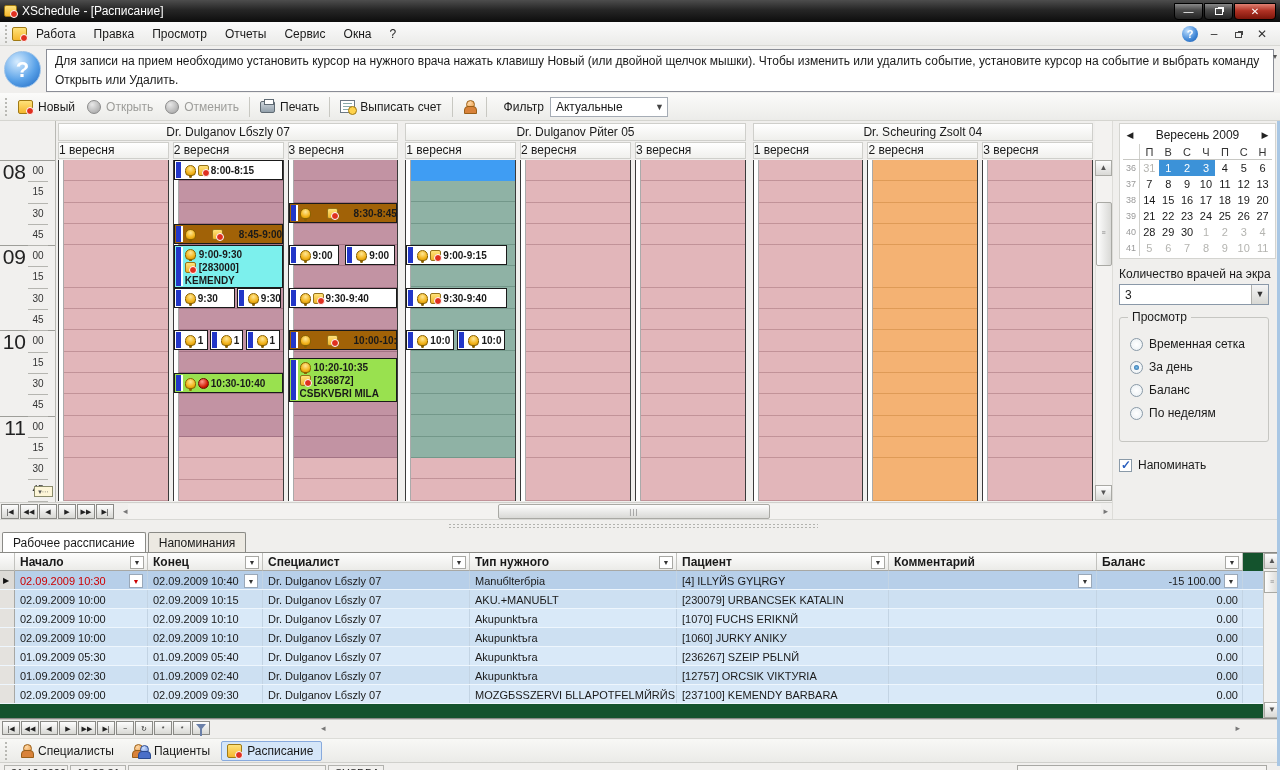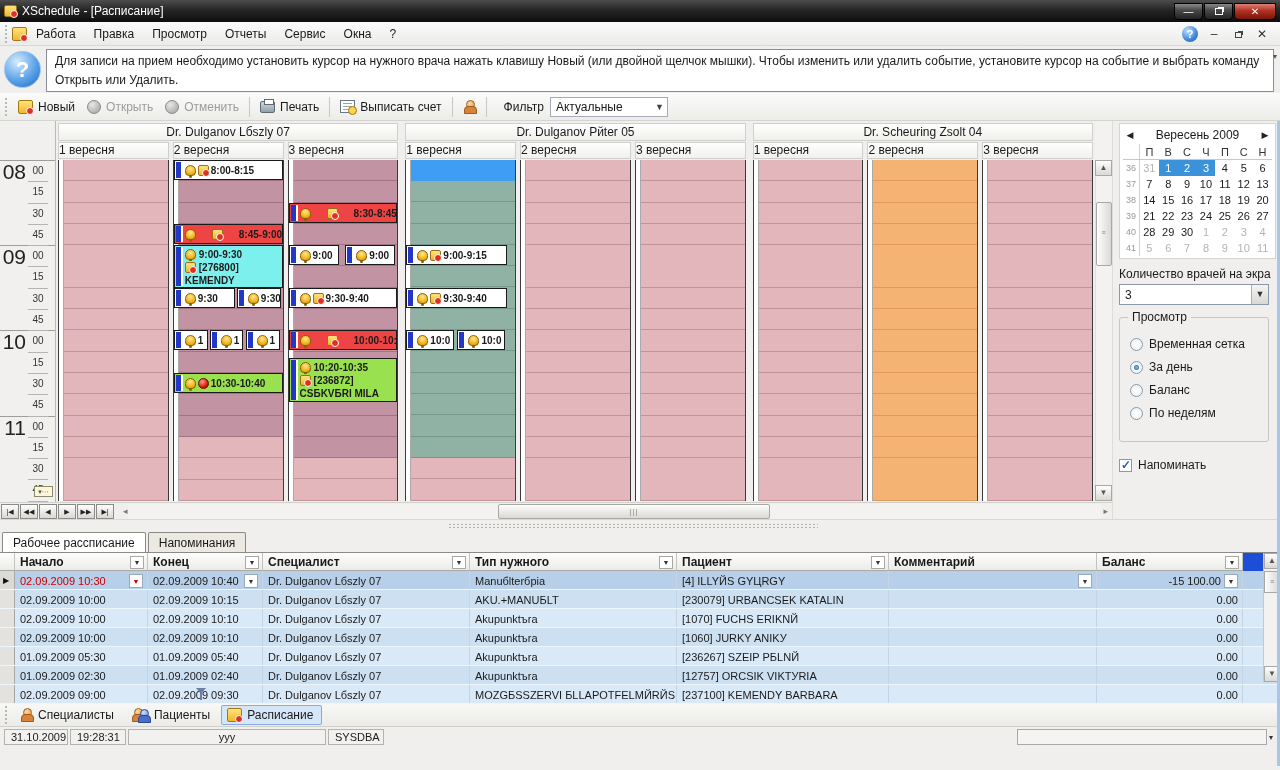--- a/index.html
+++ b/index.html
@@ -90,21 +90,21 @@
   .seg.pink { background-color:#e2b6ba; }
   .seg.mauve { background-color:#c293a3; background-image:repeating-linear-gradient(to bottom, transparent 0, transparent 20.3px, rgba(90,40,60,.30) 20.3px, rgba(90,40,60,.30) 21.3px); }
   .seg.teal { background-color:#8fb2a5; background-image:repeating-linear-gradient(to bottom, transparent 0, transparent 20.3px, rgba(50,90,75,.30) 20.3px, rgba(50,90,75,.30) 21.3px); }
   .seg.orange { background-color:#f4b273; background-image:repeating-linear-gradient(to bottom, transparent 0, transparent 20.3px, rgba(190,120,45,.40) 20.3px, rgba(190,120,45,.40) 21.3px); }
   .seg.blueband { background-color:#3f9df3; background-image:none; }
 
   .ev { position:absolute; left:0; right:0; z-index:2; border:1px solid #1a1a1a; background:#fff; font-size:10px; line-height:12px; padding:2px 1px 1px 10px; display:flex; align-items:center; gap:2px; overflow:hidden; white-space:nowrap;font-weight:bold; }
   .ev::before { content:''; position:absolute; left:1px; top:1px; bottom:1px; width:5px; background:#2236c8; border-right:2px solid #fff; }
   .ev.multi { display:block; }
   .ev.multi .ln { display:flex; align-items:center; gap:3px; height:13px; overflow:hidden; }
-  .ev.peri { background:#ef4444;gap:16px; }
+  .ev.peri { background:#a16207;gap:16px; }
   .ev.cyan { background:#7cf0ed; }
   .ev.green { background:#99e14f; }
 
   .vscroll { width:17px; flex:none; background:#f3f2f0; display:flex; flex-direction:column; padding:39px 0 18px 0; }
   .sbtn { height:16px; background:linear-gradient(#fdfdfd,#d9d9d6); border:1px solid #a9a9a4; color:#555; font-size:8px; text-align:center; line-height:14px; }
   .vtrack { flex:1; position:relative; background:#f3f2f0; border-left:1px solid #e0e0dc; }
   .vthumb { position:absolute; left:0; right:0; top:26px; height:64px; background:linear-gradient(90deg,#fdfdfd,#d9d9d6); border:1px solid #a9a9a4; border-radius:2px; font-size:7px; color:#888; text-align:center; line-height:60px; letter-spacing:1px; }
 
   .sched-navrow { position:absolute; left:0; bottom:0; height:17px; width:1112px; background:#f0efed; border-top:1px solid #d0d0cc; display:flex; align-items:center; padding-left:1px; }
   .navbtn { width:18px; height:15px; border:1px solid #8a8a86; background:linear-gradient(#fdfdfd,#d8d8d4); font-size:7px; text-align:center; line-height:13px; color:#222; margin-right:1px; flex:none; }
@@ -139,21 +139,21 @@
   .checkbox.on::after { content:'✓'; position:absolute; left:1px; top:-2px; font-size:12px; font-weight:bold; color:#2a5fbf; }
 
   
   .splitter { height:11px; background:#f0efed; position:relative; }
   .splitter .dots { position:absolute; left:448px; top:3px; width:370px; height:6px; background-image:radial-gradient(#b2b2ae 35%, transparent 40%); background-size:4px 3px; }
 
   
   .tabsrow { height:21px; display:flex; align-items:flex-end; padding-left:2px; background:#f0efed; }
   .tab { padding:3px 10px 2px 10px; border:1px solid #8a8a86; border-bottom:none; background:#ece9e2; margin-right:2px; border-radius:2px 2px 0 0; }
   .tab.active { background:#fff; position:relative; top:1px; padding-bottom:3px; }
-  .tablewrap { position:relative; height:131px; background:#1d4ed8; border:1px solid #8a8a86; border-left:none; border-right:none; }
+  .tablewrap { position:relative; height:167px; background:#14532d; border:1px solid #8a8a86; border-left:none; border-right:none; }
   .thead, .trow { display:grid; grid-template-columns:15px 133px 115px 207px 207px 212px 208px 146px; }
   .thead { height:18px; }
   .thcell { border-right:1px solid #c2c2be; border-bottom:1px solid #a8a8a4; background:linear-gradient(#fdfdfd,#ebebe8); font-weight:bold; font-size:12px; padding:1px 3px 0 5px; display:flex; align-items:center; overflow:hidden; }
   .thcell .flt { margin-left:auto; width:14px; height:13px; background:#fff; border:1px solid #a8a8a4; font-size:7px; text-align:center; line-height:12px; color:#333; flex:none; }
   .tbody { height:133px; overflow:hidden; }
   .trow { height:19px; background:#d9e9f8; border-bottom:1px solid #eef6fd; }
   .trow.alt { background:#cde0f2; }
   .trow.sel { background:#b7cfe9; }
   .tcell { font-size:11px; padding:2px 4px 0 5px; border-right:1px solid #c3d4e4; overflow:hidden; white-space:nowrap; display:flex; align-items:center; }
   .tcell.ind { background:#e4e2de; border-right:1px solid #a8a8a4; font-size:8px; color:#111; padding:0 0 0 3px; }
@@ -339,21 +339,21 @@
                 <span class="ic ic-evcal"></span>
                 <span>8:45-9:00</span>
               </div>
             <div class="ev cyan multi" style="top:85px;height:43px">
               <div class="ln">
                   <span class="ic ic-bell"></span>
                   <span>9:00-9:30</span>
                 </div>
               <div class="ln">
                   <span class="ic ic-evcal"></span>
-                  <span>[276800]</span>
+                  <span>[283000]</span>
                 </div>
               <div class="ln">
                   <span>KEMENDY</span>
                 </div>
             </div>
             <div class="ev" style="top:128px;height:20px;left:0;right:auto;width:56%">
                 <span class="ic ic-bell"></span>
                 <span>9:30</span>
               </div>
             <div class="ev" style="top:128px;height:20px;left:58%;right:auto;width:41%">

